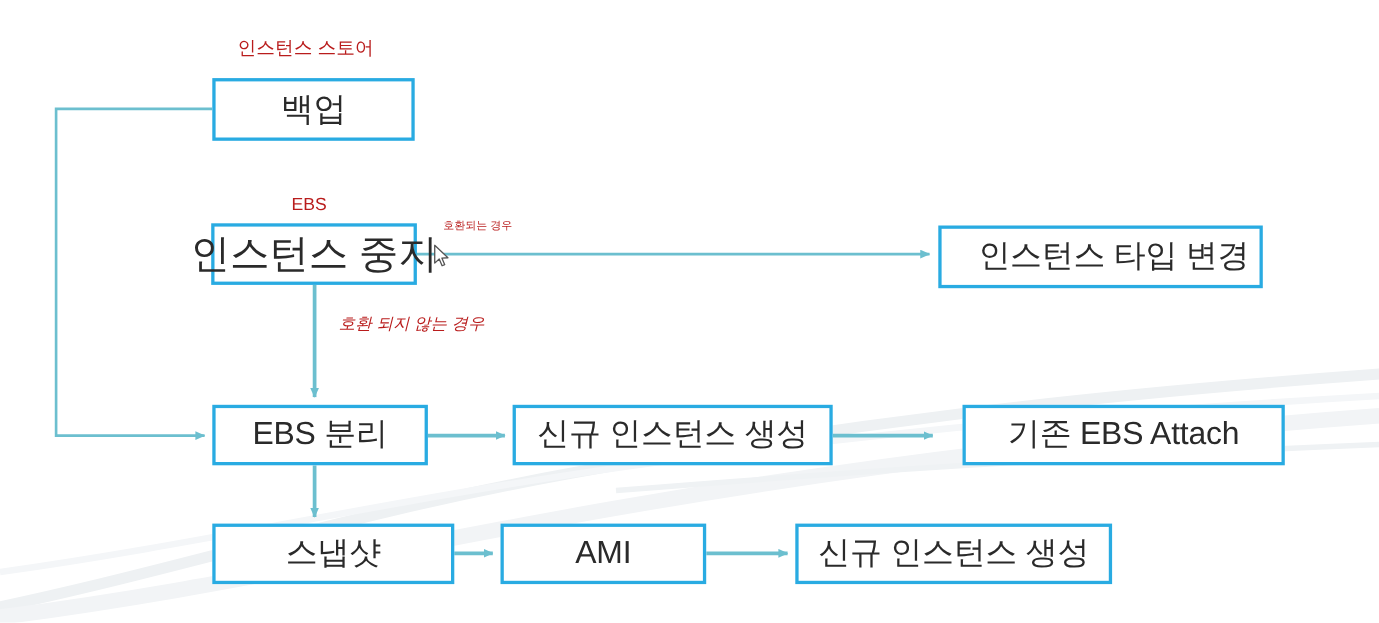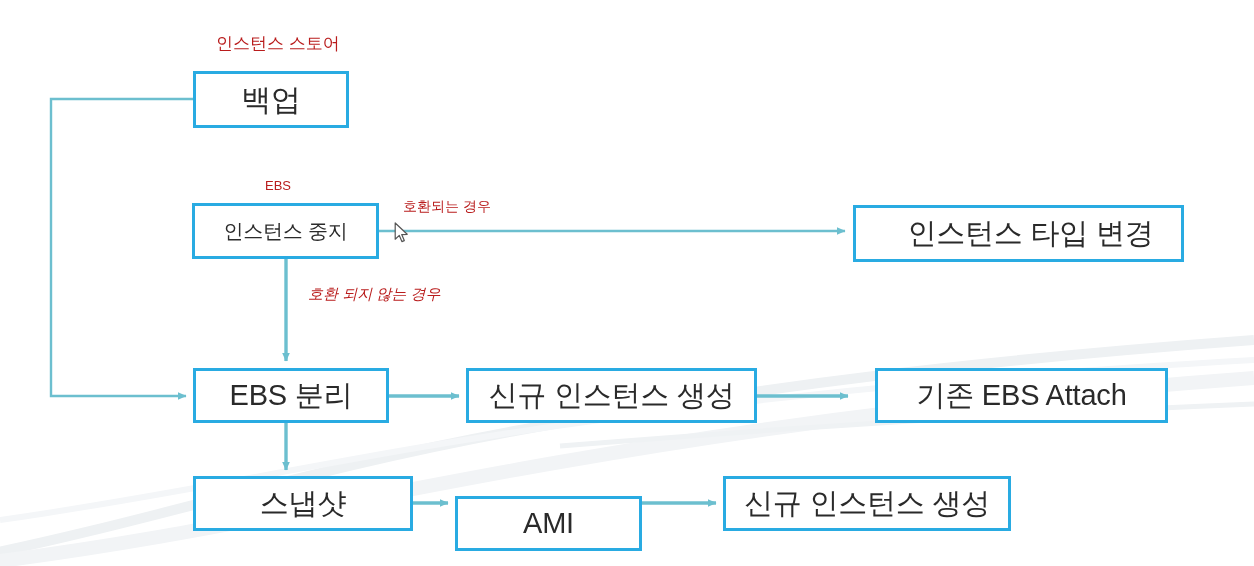--- a/index.html
+++ b/index.html
@@ -73,61 +73,61 @@
 
     <path d="M 757 396 L 848 396" fill="none" stroke="#6cbfcf" stroke-width="3.4" marker-end="url(#ah)"></path>
 
     <path d="M 286 423 L 286 470" fill="none" stroke="#6cbfcf" stroke-width="3.4" marker-end="url(#ah)"></path>
 
     <path d="M 375 503 L 448 503" fill="none" stroke="#6cbfcf" stroke-width="3.4" marker-end="url(#ah)"></path>
 
     <path d="M 642 503 L 716 503" fill="none" stroke="#6cbfcf" stroke-width="3.4" marker-end="url(#ah)"></path>
   </svg>
 
-  <div class="node" style="left:193px;top:71px;width:156px;height:57px;">
+  <div class="node" style="left:193px;top:71px;width:184px;height:57px;">
     <span style="font-size:30px;">백업</span>
   </div>
 
   <div class="node" style="left:192px;top:203px;width:187px;height:56px;">
-    <span style="font-size:20px;">인스턴스 중지</span>
+    <span style="font-size:36px;">인스턴스 중지</span>
   </div>
 
-  <div class="node" style="left:853px;top:205px;width:331px;height:57px;padding-left:24px;">
+  <div class="node" style="left:853px;top:205px;width:295px;height:57px;padding-left:24px;">
     <span style="font-size:29px;">인스턴스 타입 변경</span>
   </div>
 
   <div class="node" style="left:193px;top:368px;width:196px;height:55px;">
     <span style="font-size:29px;">EBS 분리</span>
   </div>
 
   <div class="node" style="left:466px;top:368px;width:291px;height:55px;">
     <span style="font-size:29px;">신규 인스턴스 생성</span>
   </div>
 
   <div class="node" style="left:855px;top:368px;width:293px;height:55px;margin-left:20px;">
     <span style="font-size:29px;">기존 EBS Attach</span>
   </div>
 
   <div class="node" style="left:193px;top:476px;width:220px;height:55px;">
     <span style="font-size:29px;">스냅샷</span>
   </div>
 
-  <div class="node" style="left:455px;top:476px;width:187px;height:55px;margin-top:20px;">
+  <div class="node" style="left:455px;top:476px;width:187px;height:55px;">
     <span style="font-size:29px;">AMI</span>
   </div>
 
   <div class="node" style="left:723px;top:476px;width:288px;height:55px;">
     <span style="font-size:29px;">신규 인스턴스 생성</span>
   </div>
 
   <div class="caption" style="left:216px;top:32px;font-size:17px;">인스턴스 스토어</div>
 
-  <div class="caption" style="left:265px;top:178px;font-size:13px;">EBS</div>
+  <div class="caption" style="left:265px;top:178px;font-size:16px;">EBS</div>
 
-  <div class="caption" style="left:403px;top:198px;font-size:14px;">호환되는 경우</div>
+  <div class="caption" style="left:403px;top:198px;font-size:10px;">호환되는 경우</div>
 
   <div class="caption" style="left:308px;top:285px;font-size:15px;font-style:italic;">호환 되지 않는 경우</div>
 
   <svg class="cursor" style="left:394px;top:222px;" width="16" height="22" viewBox="0 0 16 22">
     <path d="M1.2,1 L1.2,17.2 L5.3,13.4 L7.9,19.6 L10.3,18.6 L7.7,12.6 L13.2,12.3 z" fill="#ffffff" stroke="#555555" stroke-width="1.2" stroke-linejoin="round"></path>
   </svg>
 
 </div>
 
 </body></html>

